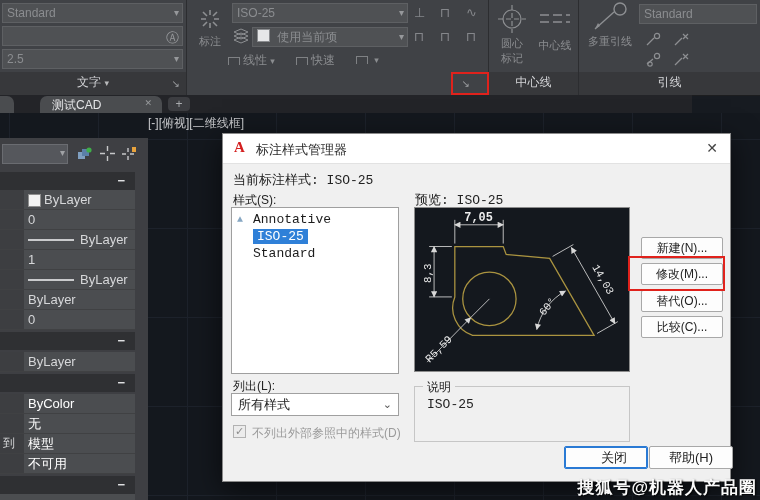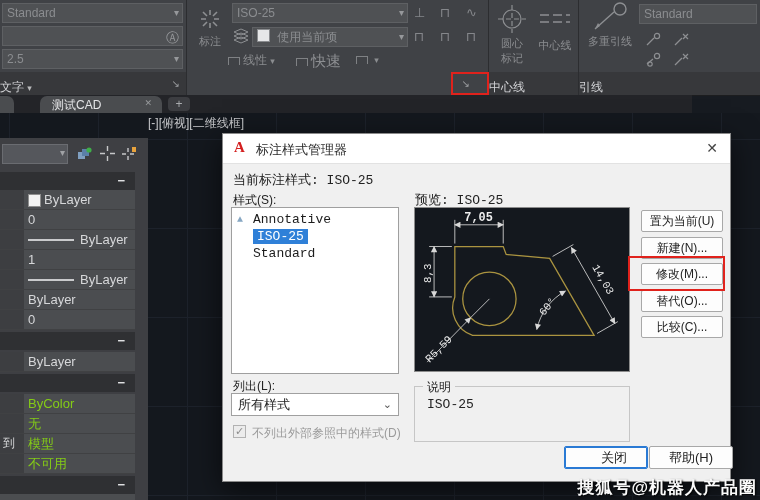--- a/index.html
+++ b/index.html
@@ -7,21 +7,21 @@
        font-family:"Liberation Sans","DejaVu Sans",sans-serif;
        background:#171b21;-webkit-font-smoothing:antialiased;}
   .abs{position:absolute;}
   .mono{font-family:"Liberation Mono","DejaVu Sans Mono",monospace;}
 
   
   .ribbon{position:absolute;left:0;top:0;width:760px;height:95px;background:#404246;border-bottom:1px solid #1c1d1f;}
   .vsep{position:absolute;top:0;width:1px;height:95px;background:#2c2d30;}
   .panel{position:absolute;top:0;height:95px;}
   .plabel{position:absolute;left:0;right:0;top:72px;height:23px;background:#37383b;
-          text-align:left;color:#d4d5d8;font-size:12px;line-height:30px;}
+          text-align:center;color:#d4d5d8;font-size:12px;line-height:20px;}
   .combo{position:absolute;height:20px;background:#4f5154;border:1px solid #5e6063;
          color:#8b8d90;font-size:12px;line-height:18px;padding:0 4px;box-sizing:border-box;}
   .combo .chev{position:absolute;right:3px;top:0;color:#96989b;font-size:10px;}
   .gico{color:#85878b;font-size:13px;line-height:1;}
   .mini-ico{display:inline-block;width:10px;height:7px;border:1px solid #7f8184;border-bottom:none;margin-right:3px;vertical-align:middle;}
   .launcher{position:absolute;color:#9fa1a4;font-size:10px;line-height:1;}
   .bigbtn{position:absolute;text-align:center;color:#8b8d90;font-size:11px;}
   .hl-rect{position:absolute;border:2px solid #e0221c;box-sizing:border-box;z-index:60;}
 
   
@@ -33,21 +33,21 @@
   .canvas{position:absolute;left:0;top:113px;width:760px;height:387px;background:#14181e;
      background-image:linear-gradient(#1d222b 1px,transparent 1px),linear-gradient(90deg,#1d222b 1px,transparent 1px);
      background-size:89px 89px;background-position:9px 26px;}
   .vplabel{position:absolute;left:148px;top:2px;color:#c9cacd;font-size:12px;}
 
   
   .palette{position:absolute;left:0;top:138px;width:148px;height:362px;background:#3e3f43;}
   .prow{position:absolute;left:0;width:135px;height:20px;background:#4b4d50;border-bottom:1px solid #404143;box-sizing:border-box;}
   .plab{position:absolute;left:0;top:0;width:24px;height:100%;background:#3d3e41;color:#d6d7d9;font-size:12px;line-height:19px;padding-left:3px;box-sizing:border-box;}
   .pval{position:absolute;left:28px;top:0;color:#d6d7d9;font-size:13px;line-height:19px;white-space:nowrap;}
-  .pgray .pval{color:#84cc16;text-align:right;}
+  .pgray .pval{color:#ffffff;text-align:right;}
   .phead{position:absolute;left:0;width:135px;height:18px;background:#2f3033;}
   .pminus{position:absolute;right:10px;top:1px;color:#dfe0e2;font-size:13px;font-weight:bold;line-height:16px;}
   .swatch{position:absolute;left:28px;top:4px;width:11px;height:11px;background:#f2f2f2;border:1px solid #8e8e8e;}
   .pline{position:absolute;left:28px;top:9px;width:46px;height:2px;background:#c9cacc;}
   .pcombo{position:absolute;left:2px;top:6px;width:66px;height:20px;background:#55575c;border:1px solid #6a6c71;box-sizing:border-box;}
   .pcombo .chev{position:absolute;right:2px;top:2px;color:#a0a2a5;font-size:10px;}
 
   
   .dialog{position:absolute;left:222px;top:133px;width:509px;height:349px;background:#f0f0f0;
           border:1px solid #8a8a8a;box-sizing:border-box;box-shadow:0 8px 28px rgba(0,0,0,.6);z-index:50;}
@@ -136,21 +136,21 @@
         <span class="chev">▾</span>
       </div>
       <span class="gico abs" style="left:226px;top:30px;">⊓</span>
       <span class="gico abs" style="left:252px;top:30px;">⊓</span>
       <span class="gico abs" style="left:278px;top:30px;">⊓</span>
 
       <div class="abs" style="left:40px;top:52px;color:#8b8d90;font-size:12px;">
         <span class="mini-ico"></span><span>线性</span>
         <span style="font-size:9px;">▾</span>
       </div>
-      <div class="abs" style="left:108px;top:52px;color:#8b8d90;font-size:15px;">
+      <div class="abs" style="left:108px;top:52px;color:#8b8d90;font-size:12px;">
         <span class="mini-ico"></span><span>快速</span>
       </div>
       <div class="abs" style="left:168px;top:52px;color:#8b8d90;font-size:12px;">
         <span class="mini-ico"></span>
         <span style="font-size:9px;">▾</span>
       </div>
 
       <span class="launcher" style="right:18px;top:79px;">↘</span>
     </div>
     <div class="vsep" style="left:488px;"></div>
@@ -392,21 +392,20 @@
 
         <path d="M123,123 A58,58 0 0 1 152,84" stroke="#cfcfcf" stroke-width="0.9" fill="none" marker-start="url(#arw)" marker-end="url(#arw)"></path>
         <text x="134" y="103" text-anchor="middle" fill="#e8e8e8" font-size="11" font-family="'Liberation Mono','DejaVu Sans Mono',monospace" transform="rotate(-52 134 100)">60°</text>
 
         <path d="M12,156 L56,111" stroke="#cfcfcf" stroke-width="0.9" marker-end="url(#arw)"></path>
         <path d="M56,111 L75,92" stroke="#cfcfcf" stroke-width="0.9"></path>
         <text x="24" y="146" text-anchor="middle" fill="#e8e8e8" font-size="11" font-family="'Liberation Mono','DejaVu Sans Mono',monospace" transform="rotate(-45 24 143)">R5,59</text>
       </svg>
     </div>
 
-    <div class="dbtn" style="top:76px;">置为当前(U)</div>
     <div class="dbtn" style="top:103px;">新建(N)...</div>
     <div class="dbtn" style="top:129px;">修改(M)...</div>
     <div class="dbtn" style="top:156px;">替代(O)...</div>
     <div class="dbtn" style="top:182px;">比较(C)...</div>
     <div class="hl-rect" style="left:405px;top:122px;width:97px;height:35px;"></div>
 
     <div class="dlabel" style="left:10px;top:244px;">列出(L):</div>
     <div class="dcombo">
       <span>所有样式</span>
       <span class="chev">⌄</span>

